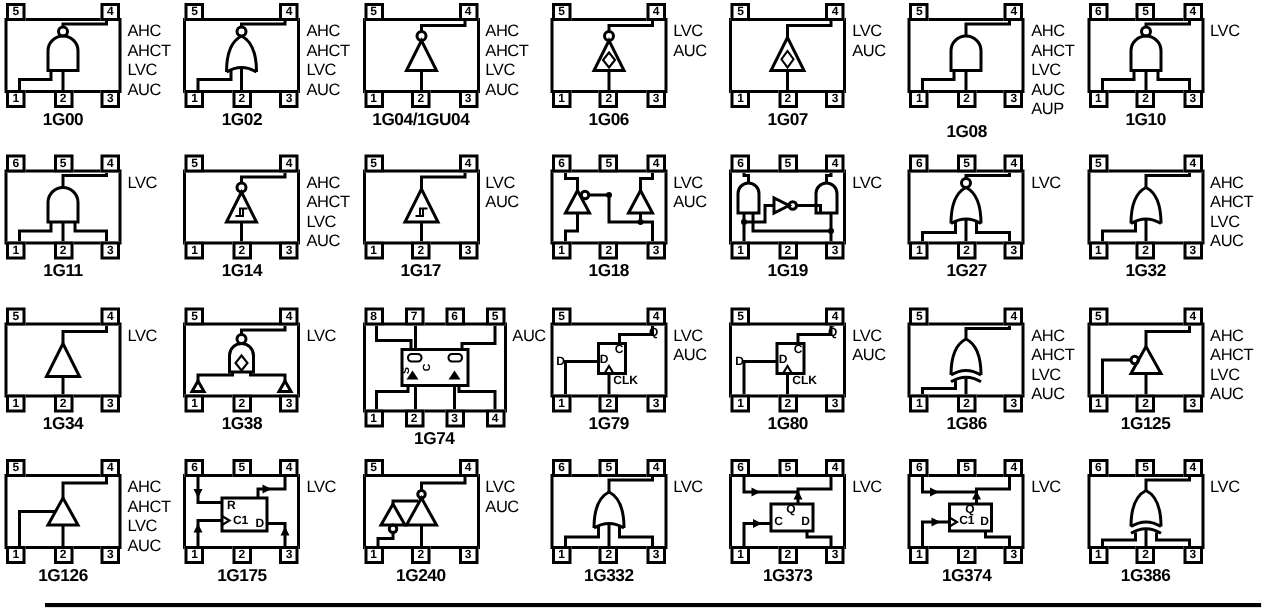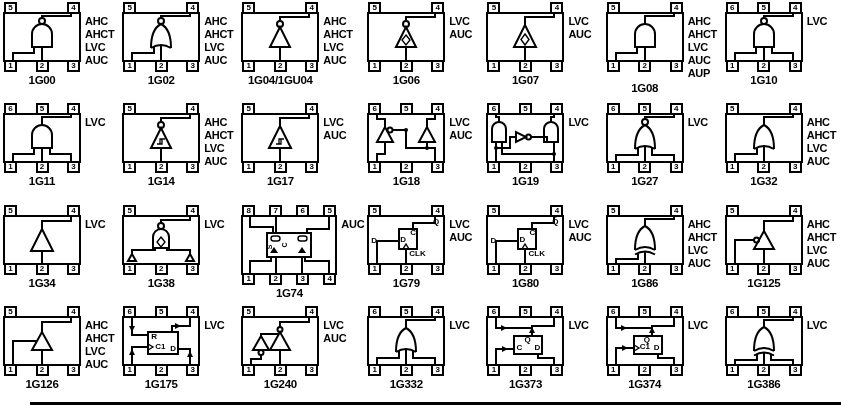--- a/index.html
+++ b/index.html
@@ -23,21 +23,21 @@
     position:relative; width:78px; height:50px; box-sizing:border-box;
     border:2px solid #000; background:#fff; z-index:1;
   }
   .body svg { position:absolute; left:0; top:0; width:74px; height:46px; }
   .body.wide { width:96px; height:60px; }
   .body.wide svg { width:92px; height:56px; }
   .lbl { position:absolute; font-size:8px; font-weight:bold; line-height:8px; white-space:nowrap; }
   .l74 { font-size:7px; transform:rotate(-90deg); }
   .cname { width:78px; text-align:center; font-weight:bold; font-size:11.5px; letter-spacing:-0.3px; margin-top:2px; }
   .cname.wide { width:96px; }
-  .fams { display:flex; flex-direction:column; margin:13px 0 0 4px; font-weight:bold; font-size:11px; line-height:13px; letter-spacing:-0.3px; }
+  .fams { display:flex; flex-direction:column; margin:13px 0 0 4px; font-weight:normal; font-size:11px; line-height:13px; letter-spacing:-0.3px; }
   .scan-edge { position:absolute; left:30px; right:0; bottom:0; height:3px; background:#000; }
   .defs { position:absolute; width:0; height:0; }
 </style>
 </head>
 <body>
 
 <svg class="defs" aria-hidden="true">
   <defs>
     <symbol id="g-nand2" viewBox="0 0 74 46">
         <g stroke="#000" stroke-width="2" fill="none">

